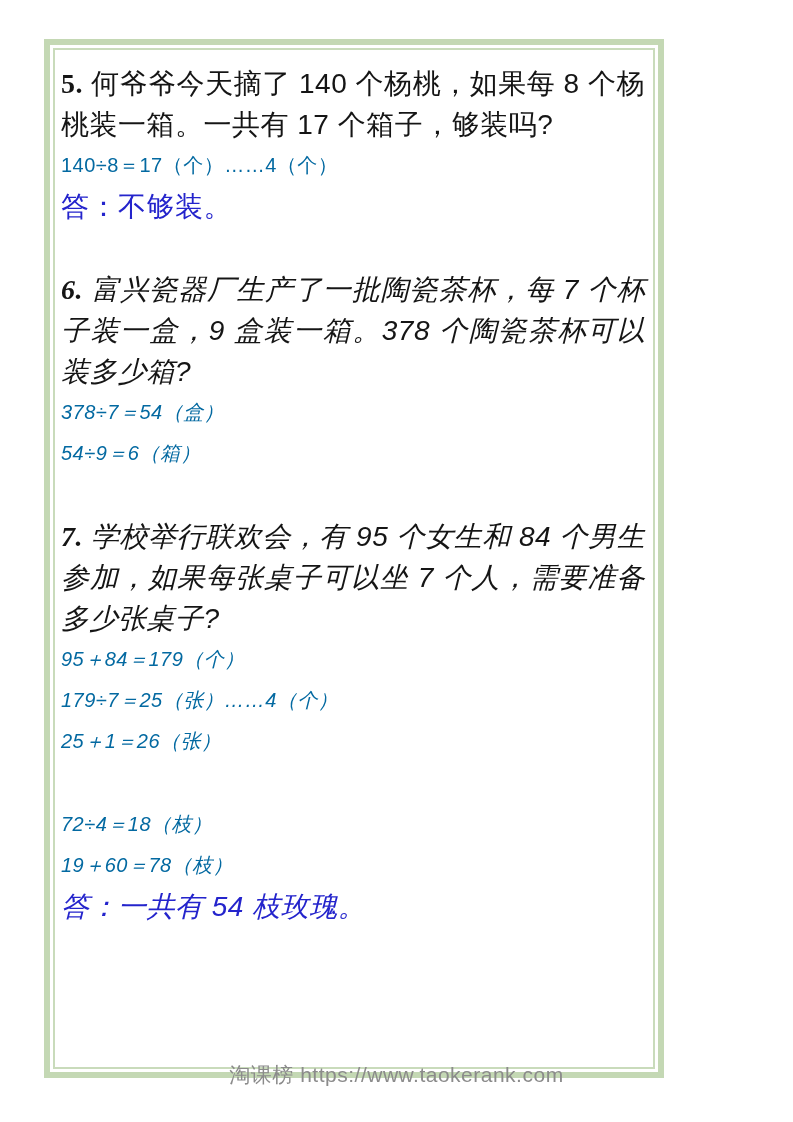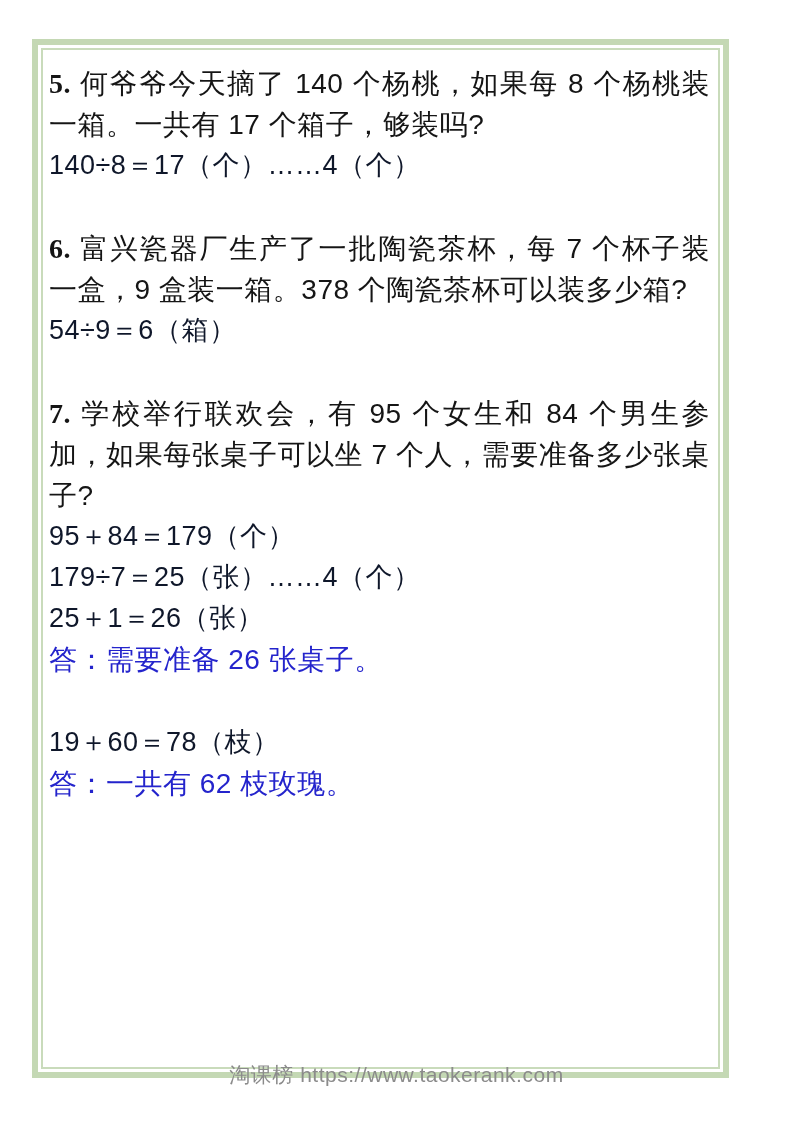--- a/index.html
+++ b/index.html
@@ -10,61 +10,61 @@
   }
   .page {
     position: relative;
     width: 793px;
     height: 1122px;
     background: #ffffff;
     overflow: hidden;
   }
   .frame {
     position: absolute;
-    left: 32px;
+    left: 44px;
     top: 39px;
-    width: 697px;
+    width: 620px;
     height: 1039px;
     border: 6px solid #c4d8b4;
     box-sizing: border-box;
     z-index: 1;
   }
   .frame-inner {
     position: absolute;
     inset: 3px;
     border: 2px solid #c9dbbb;
     box-sizing: border-box;
   }
   .content {
     position: absolute;
     inset: 0;
     padding: 13px 8px 0 6px;
     box-sizing: border-box;
   }
   .problem { margin: 0; }
-  .problem + .problem { margin-top: 42px; }
+  .problem + .problem { margin-top: 42px; font-style: italic; }
   .content p {
     margin: 0;
     font-size: 28px;
     line-height: 41px;
     color: #151515;
     letter-spacing: 0.5px;
   }
   p.question {
     text-align: justify;
     color: #151515;
   }
   .num {
     font-family: "Liberation Serif", "DejaVu Serif", serif;
     font-weight: bold;
     margin-right: 8px;
   }
   p.equation {
-    color: #0f172a;
-    font-size: 27px;
+    color: #0369a1;
+    font-size: 20px;
   }
   p.answer {
     color: #2424cc;
   }
   .footer {
     position: absolute;
     left: 0;
     right: 0;
     top: 1061px;
     text-align: center;
@@ -78,38 +78,40 @@
 <body>
 
 <div class="page">
   <div class="frame">
     <div class="frame-inner">
       <div class="content">
 
         <section class="problem">
           <p class="question"><span class="num">5.</span><span>何爷爷今天摘了 140 个杨桃，如果每 8 个杨桃装一箱。一共有 17 个箱子，够装吗?</span></p>
           <p class="equation">140÷8＝17（个）……4（个）</p>
+          <p class="answer">答：不够装。</p>
         </section>
 
         <section class="problem">
           <p class="question"><span class="num">6.</span><span>富兴瓷器厂生产了一批陶瓷茶杯，每 7 个杯子装一盒，9 盒装一箱。378 个陶瓷茶杯可以装多少箱?</span></p>
+          <p class="equation">378÷7＝54（盒）</p>
           <p class="equation">54÷9＝6（箱）</p>
         </section>
 
         <section class="problem">
           <p class="question"><span class="num">7.</span><span>学校举行联欢会，有 95 个女生和 84 个男生参加，如果每张桌子可以坐 7 个人，需要准备多少张桌子?</span></p>
           <p class="equation">95＋84＝179（个）</p>
           <p class="equation">179÷7＝25（张）……4（个）</p>
           <p class="equation">25＋1＝26（张）</p>
-          <p class="answer">答：需要准备 26 张桌子。</p>
         </section>
 
         <section class="problem">
+          <p class="equation">72÷4＝18（枝）</p>
           <p class="equation">19＋60＝78（枝）</p>
-          <p class="answer">答：一共有 62 枝玫瑰。</p>
+          <p class="answer">答：一共有 54 枝玫瑰。</p>
         </section>
 
       </div>
     </div>
   </div>
 
   <div class="footer">淘课榜 https://www.taokerank.com</div>
 </div>
 
 </body></html>

